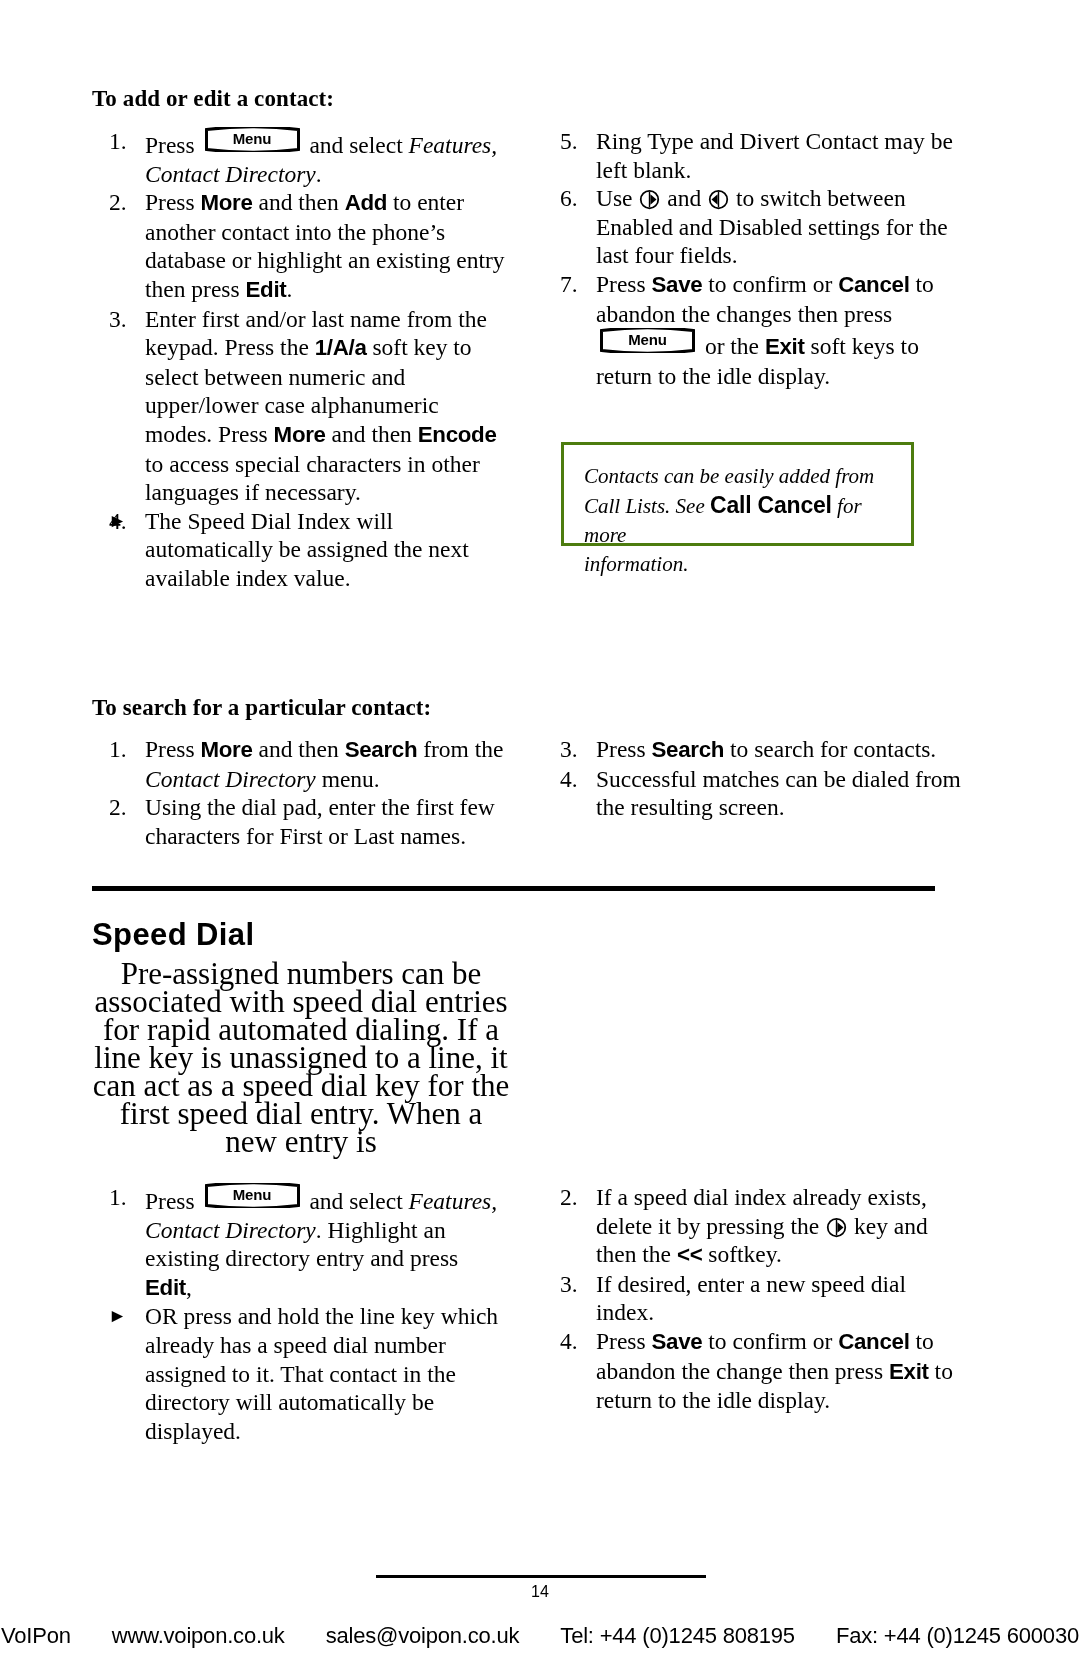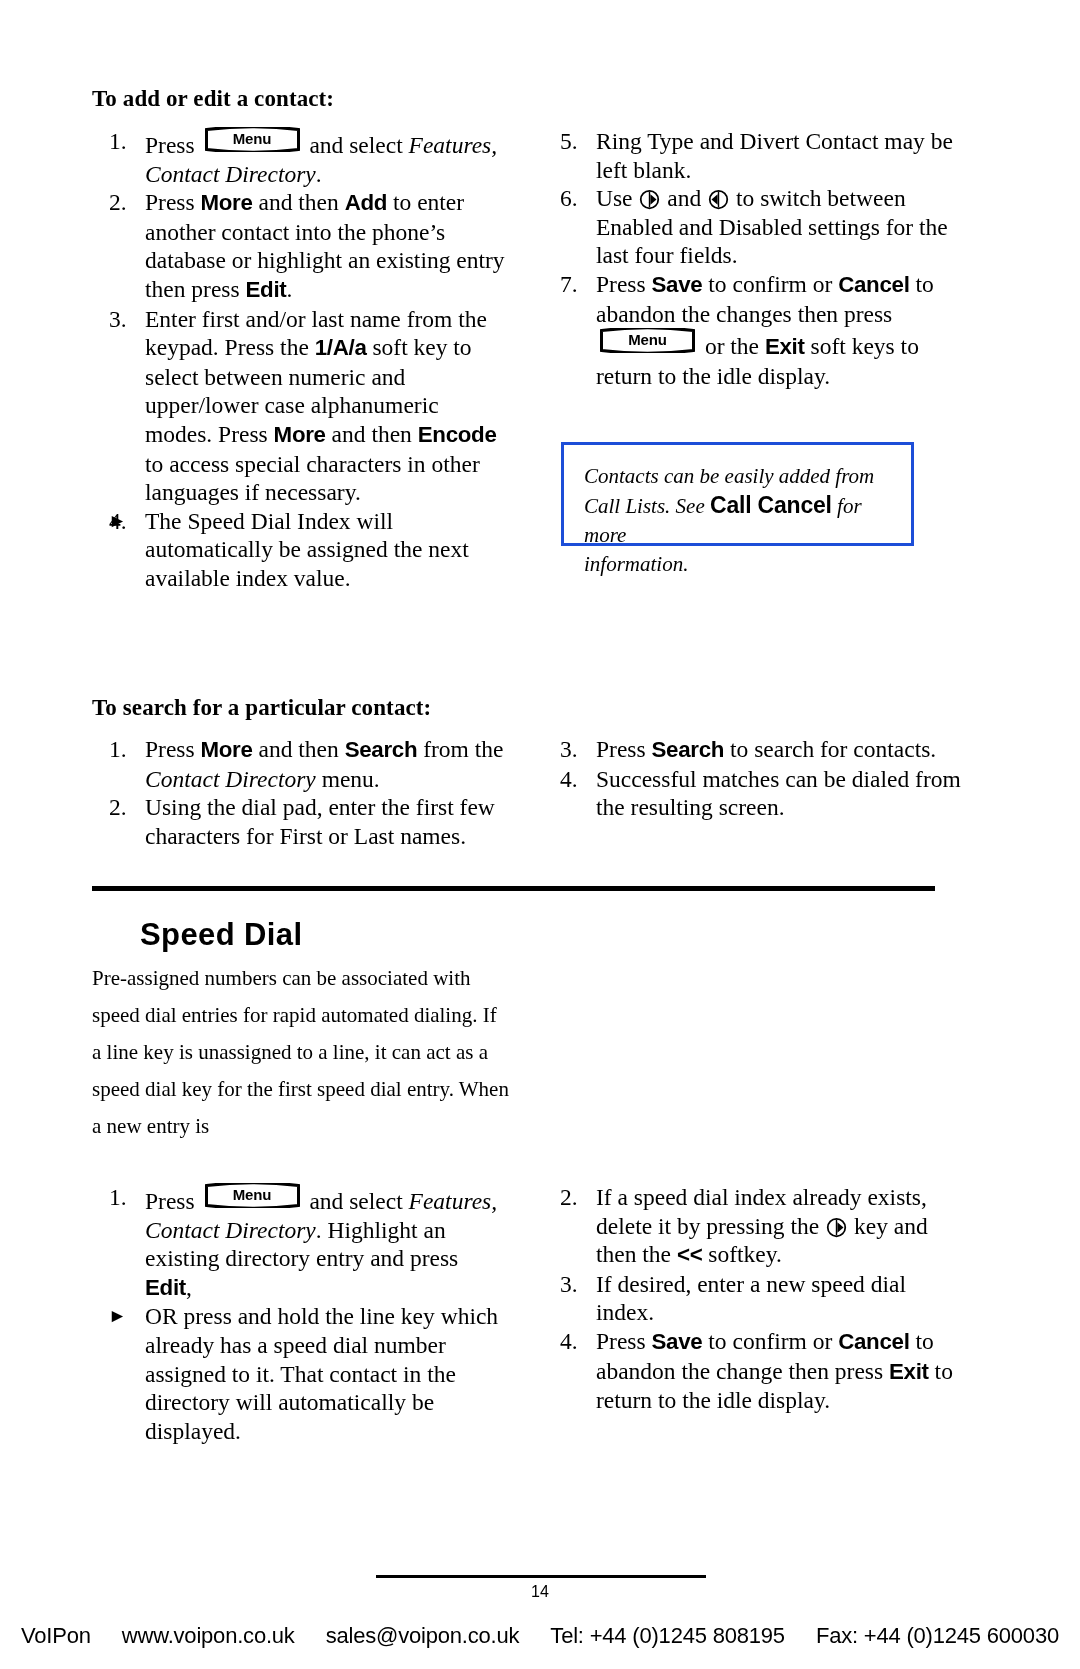--- a/index.html
+++ b/index.html
@@ -42,23 +42,23 @@
     font-weight: bold;
     font-size: 31px;
     letter-spacing: 0.4px;
   }
 
   
   .col-left  { position: absolute; left: 92px;  width: 418px; }
   .col-right { position: absolute; left: 543px; width: 418px; }
 
   .body-text {
-    font-size: 21px;
-    line-height: 37px;
-    text-align: left;
+    font-size: 31px;
+    line-height: 28px;
+    text-align: center;
   }
 
   
   ol.num, ul.arrow {
     list-style: none;
     margin: 0;
     padding: 0;
   }
   li.item {
     position: relative;
@@ -116,21 +116,21 @@
     margin: 0 1px;
   }
 
   
   .notebox {
     position: absolute;
     left: 561px;
     top: 442px;
     width: 353px;
     height: 104px;
-    border: 3px solid #1d4ed8;
+    border: 3px solid #4d7c0f;
     background: #ffffff;
     box-sizing: border-box;
   }
   .notebox .inner {
     padding: 17px 18px 0 20px;
     font-size: 21px;
     line-height: 29px;
     font-style: italic;
     font-family: "Liberation Serif", serif;
   }
@@ -171,21 +171,21 @@
     position: absolute;
     left: 0;
     width: 1080px;
     font-family: "Liberation Sans", sans-serif;
     font-size: 22px;
     letter-spacing: -0.2px;
   }
   .footer .fwrap {
     display: flex;
     justify-content: space-between;
-    padding: 0 21px;
+    padding: 0 1px;
   }
   .footer span { white-space: nowrap; }
 </style>
 </head>
 <body>
 
 <div class="page">
 
   <div class="col-left sec-head" style="top:86px;">To add or edit a contact:</div>
 
@@ -238,21 +238,21 @@
 
   <div class="col-right" style="top:735px;">
     <ol class="num" id="searchRight">
         <li class="item"><span class="marker">3.</span><span>Press <span class="softkey">Search</span> to search for contacts.</span></li>
         <li class="item"><span class="marker">4.</span><span>Successful matches can be dialed from the resulting screen.</span></li>
       </ol>
   </div>
 
   <div class="hrule" style="top:886px;"></div>
 
-  <div class="col-left big-head" style="top:917px;margin-left:48px;">Speed Dial</div>
+  <div class="col-left big-head" style="top:917px;">Speed Dial</div>
 
   <div class="col-left body-text" style="top:960px;">Pre-assigned numbers can be associated with speed dial entries for rapid automated dialing.  If a line key is unassigned to a line, it can act as a speed dial key for the first speed dial entry.  When a new entry is</div>
 
 
 
   <div class="col-left" style="top:1183px;">
     <ol class="num" id="exampleLeft">
         <li class="item"><span class="marker">1.</span><span>Press <span class="menukey"><svg class="shape" viewBox="0 0 97 25">
                 <path d="M2.5 2.5 L2.5 22.5 Q48.5 28 94.5 22.5 L94.5 2.5 Q48.5 -3 2.5 2.5 Z" fill="none" stroke="#000" stroke-width="3"></path>
               </svg><span class="lbl">Menu</span></span> and select <span class="ital">Features, Contact Directory</span>.  Highlight an existing directory entry and press <span class="softkey">Edit</span>,</span></li>

